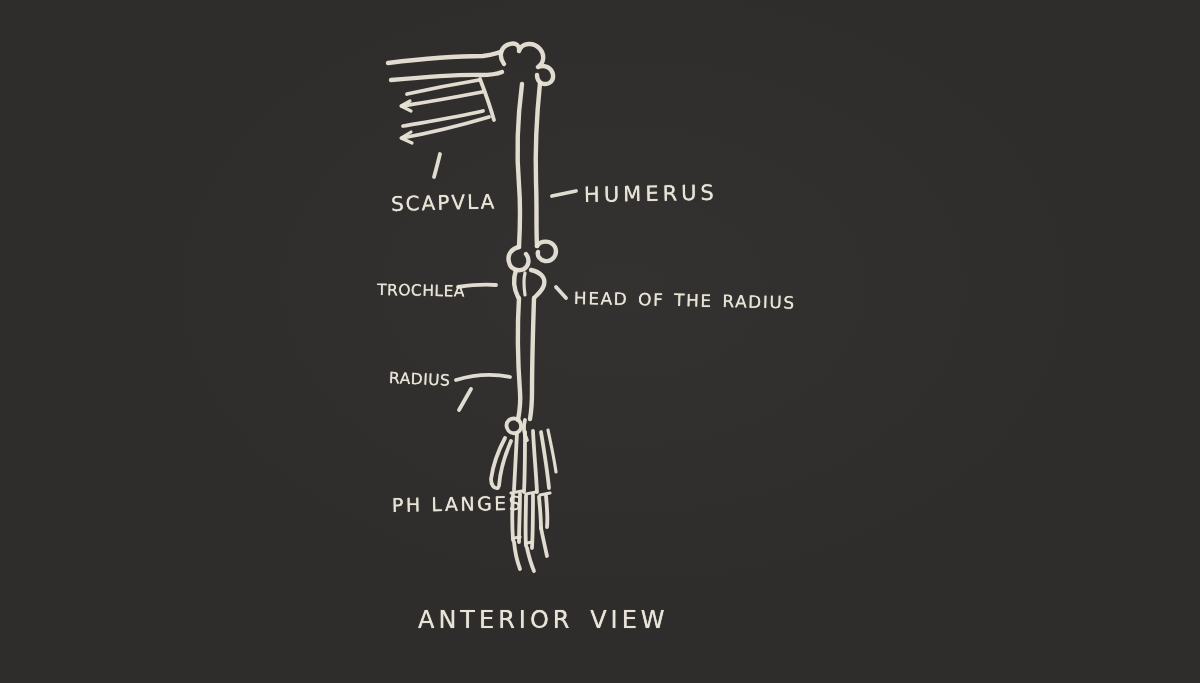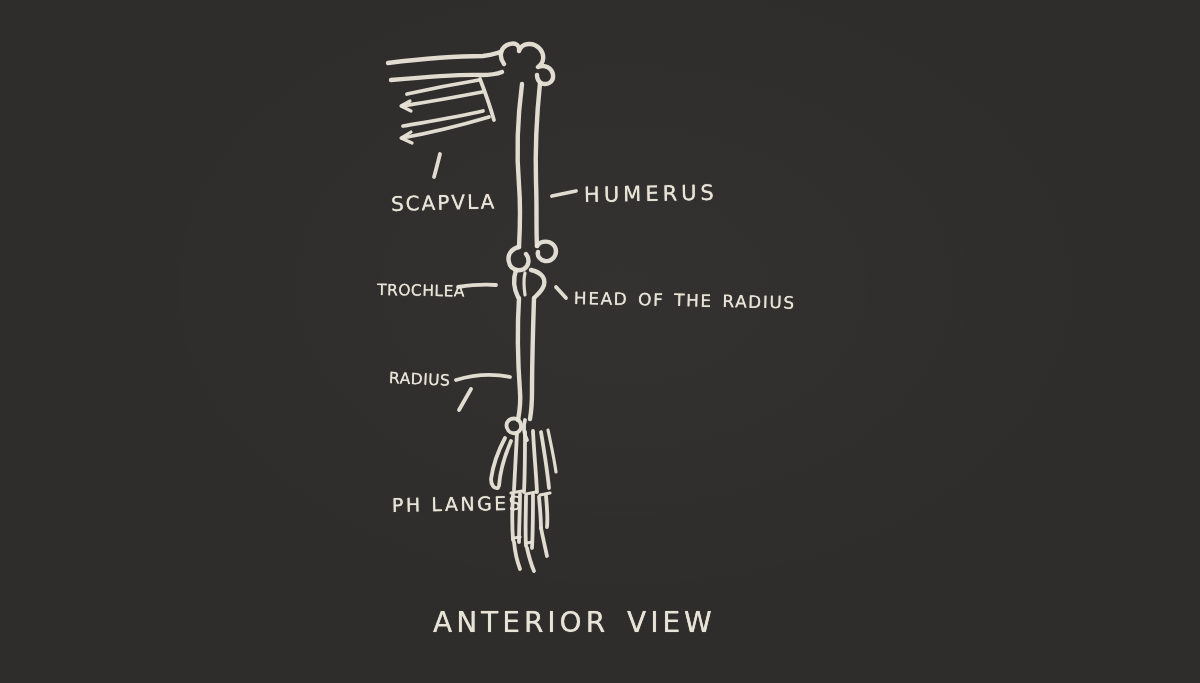--- a/index.html
+++ b/index.html
@@ -46,21 +46,21 @@
     text-shadow: 0 0 0.7px var(--chalk);
     transform-origin: left center;
     user-select: none;
   }
   .lbl-scapula    { left: 391px; top: 192px; font-size: 20px; letter-spacing: 2px;   transform: rotate(-1.5deg); }
   .lbl-humerus    { left: 584px; top: 183px; font-size: 21px; letter-spacing: 4px;   transform: rotate(-1deg); }
   .lbl-trochlea   { left: 377px; top: 281px; font-size: 15.5px; letter-spacing: 0.5px; transform: rotate(1deg); }
   .lbl-headradius { left: 574px; top: 288px; font-size: 17px; letter-spacing: 1.5px; word-spacing: 3px; transform: rotate(1.2deg); }
   .lbl-radius     { left: 389px; top: 369px; font-size: 15.5px; letter-spacing: 0.5px; transform: rotate(2.5deg); }
   .lbl-phalanges  { left: 392px; top: 494px; font-size: 19px; letter-spacing: 2.5px; transform: rotate(-1deg); }
-  .lbl-caption    { left: 433px; top: 606px; font-size: 28px; letter-spacing: 4px; word-spacing: 5px; }
+  .lbl-caption    { left: 418px; top: 606px; font-size: 24px; letter-spacing: 4px; word-spacing: 5px; }
 </style>
 </head>
 <body>
 
 <div class="canvas">
 
   <svg class="drawing" viewBox="0 0 1200 683" aria-hidden="true">
 
     <g>
       <path class="w-main" d="M 388,63 C 420,59 455,56 483,56 C 492,55 497,53 501,52"></path>

